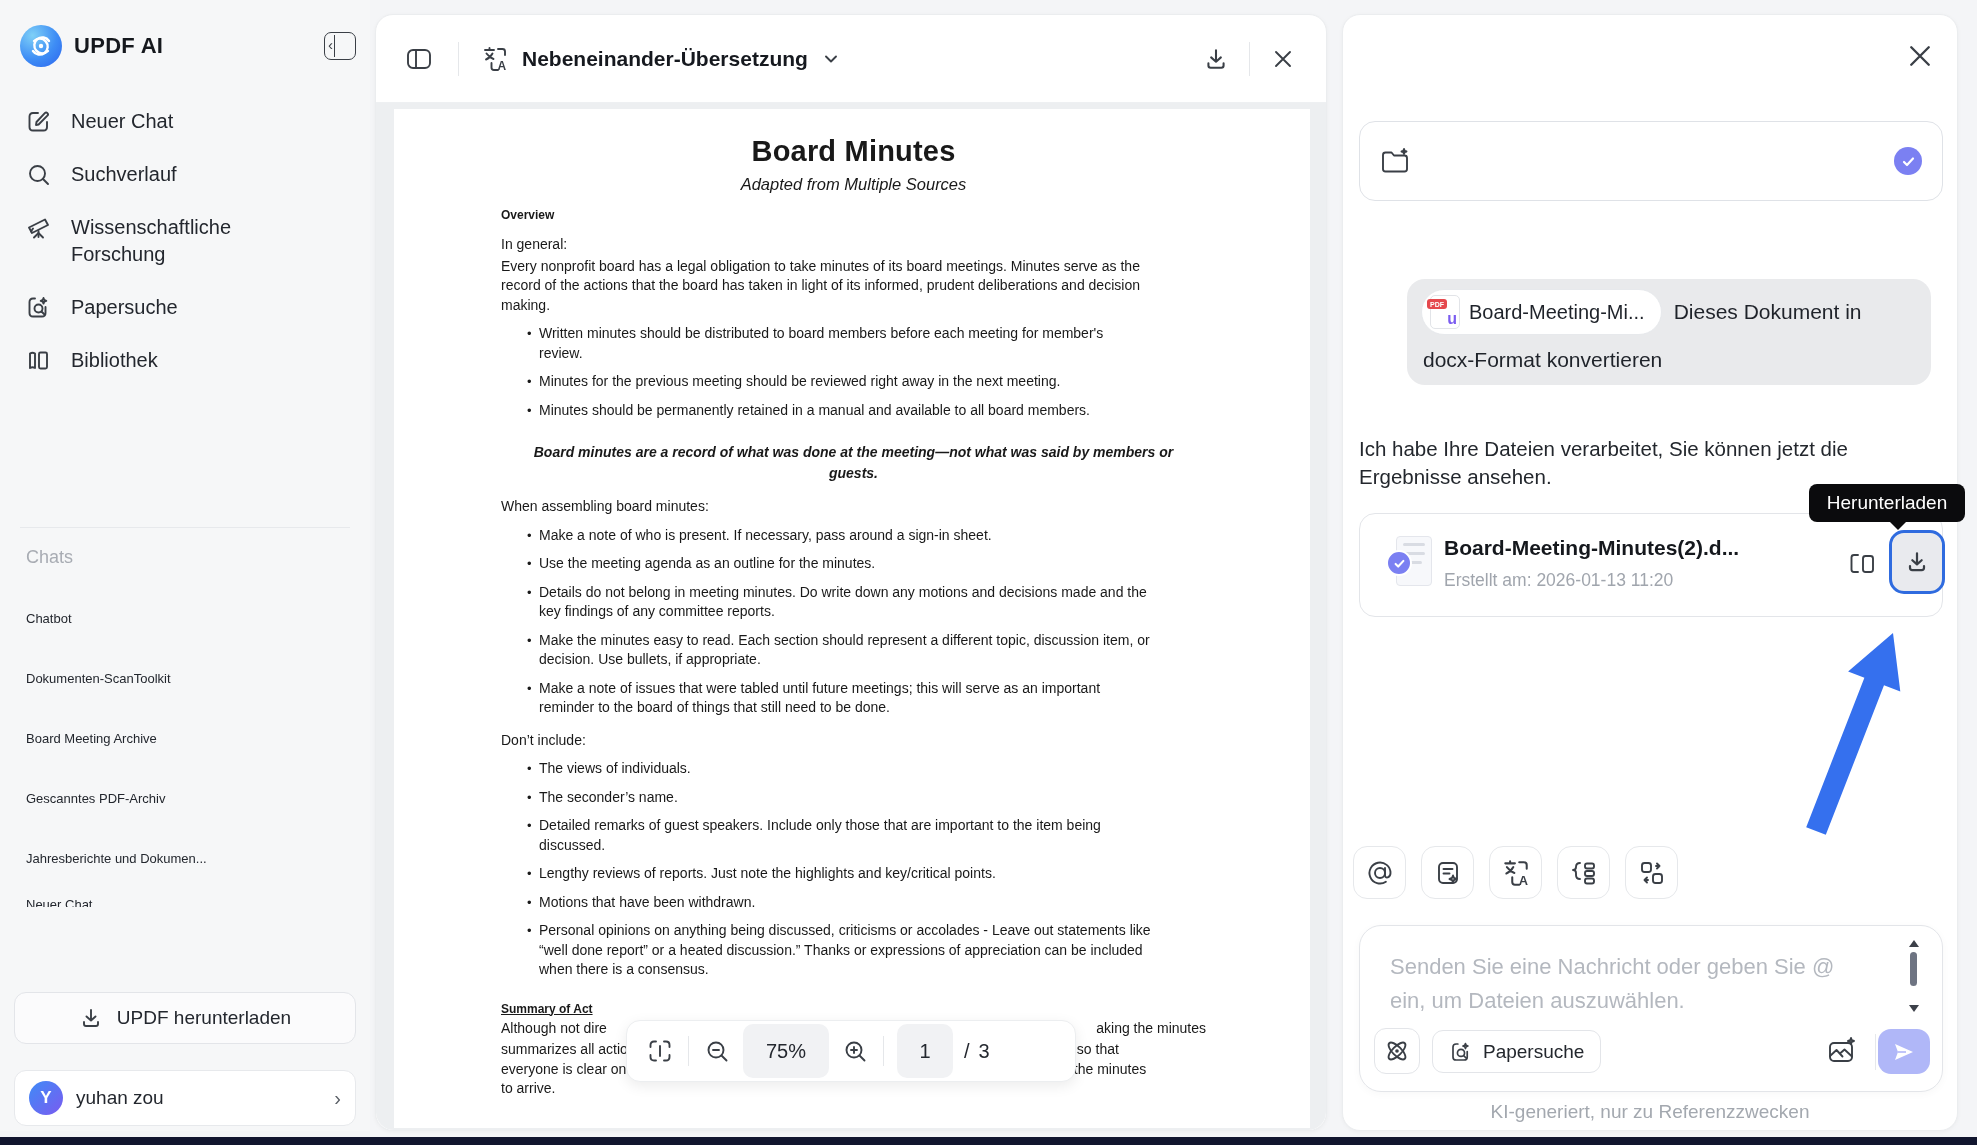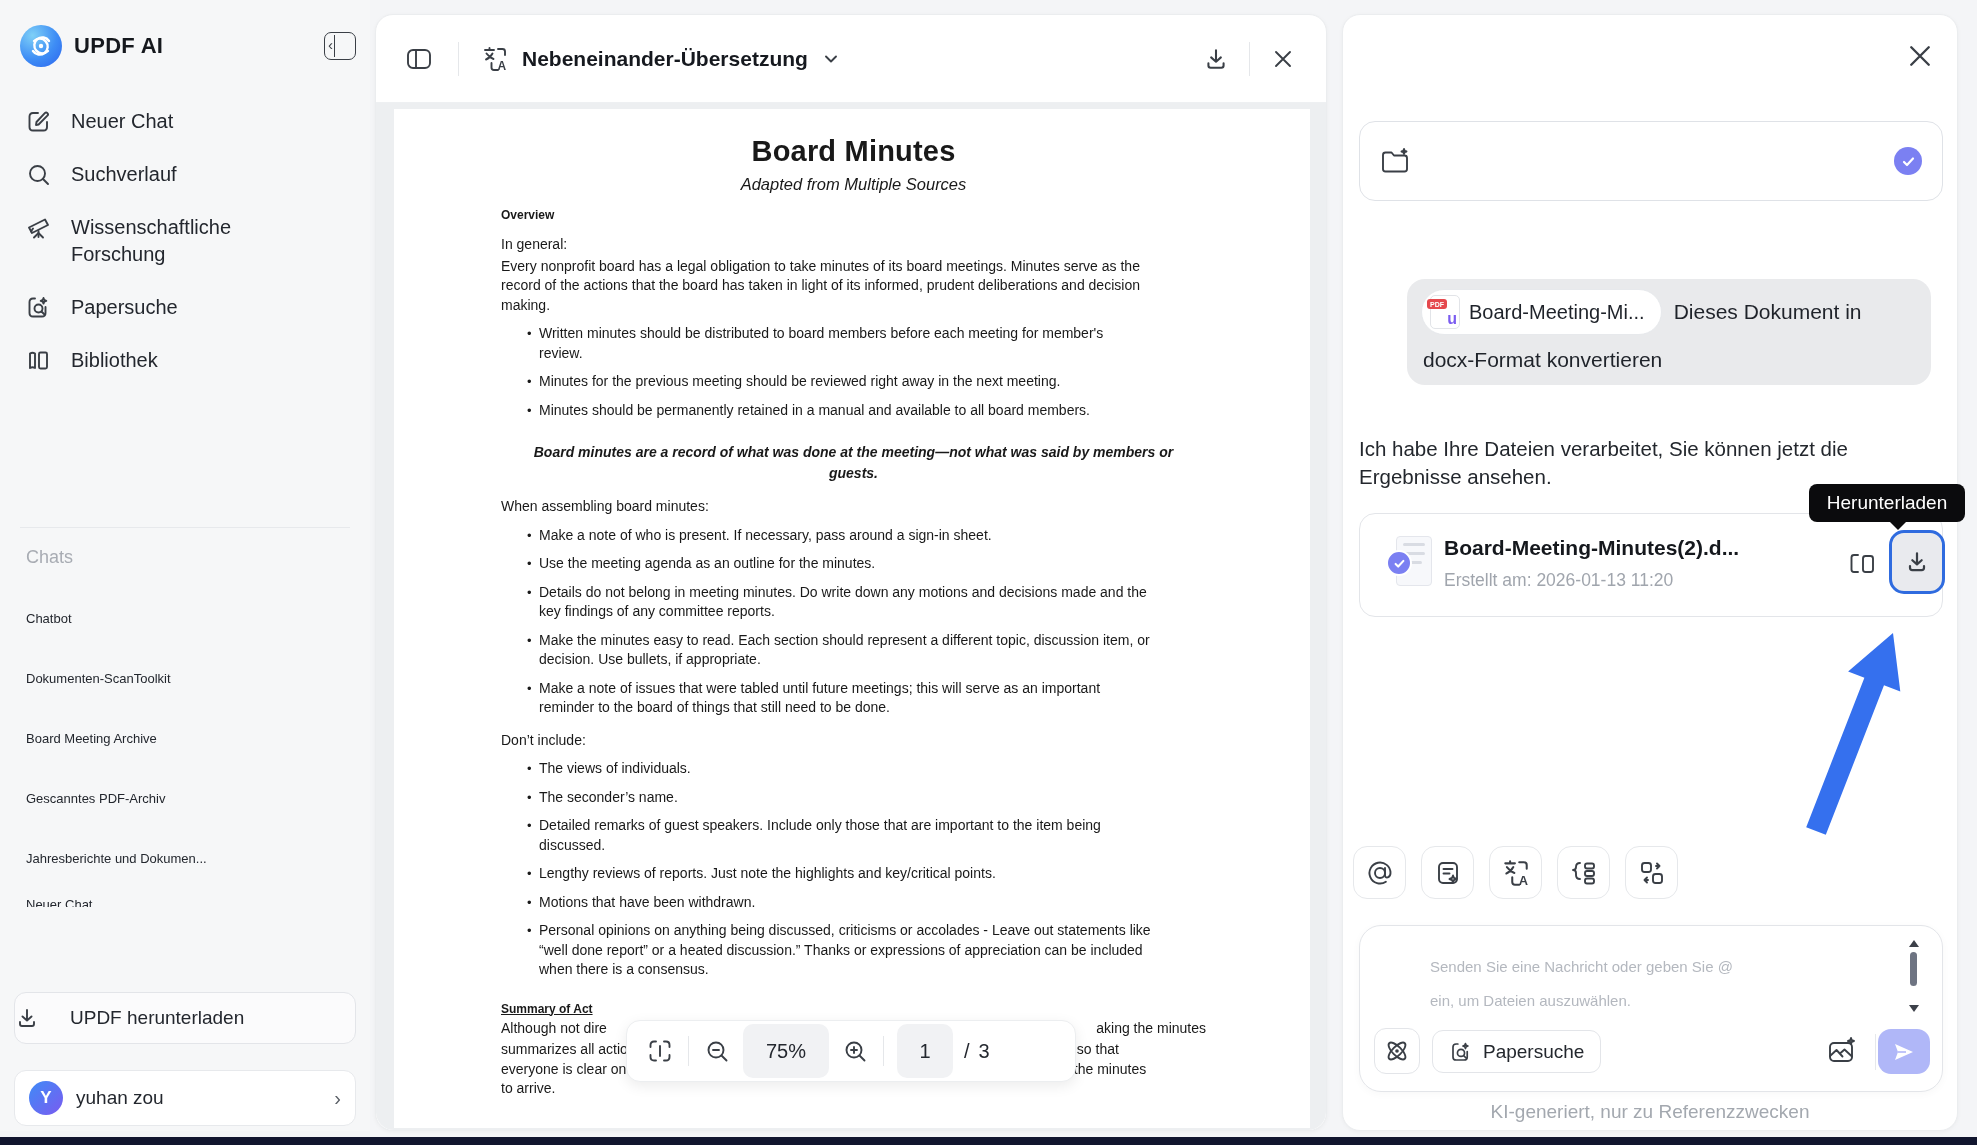--- a/index.html
+++ b/index.html
@@ -23,21 +23,21 @@
   .nav { position:absolute; left:25px; right:20px; top:108px; }
   .nav-item { display:flex; align-items:flex-start; margin-bottom:26px; cursor:pointer; }
   .nav-item .nico { width:27px; height:27px; flex:0 0 auto; margin-top:0; }
   .nav-item .nlabel { font-size:20px; color:#23272e; margin-left:19px; line-height:27px; }
   .side-divider { position:absolute; left:20px; right:20px; top:527px; border-top:1px solid #e7e9ec; }
   .chats-header { position:absolute; left:26px; top:547px; font-size:18px; color:#a8acb3; }
   .chat-list { position:absolute; left:12px; right:12px; top:592px; height:390px; overflow:hidden; }
   .chat-item { height:52px; margin-bottom:8px; display:flex; align-items:center; padding:0 14px; border-radius:10px; font-size:13px; color:#23272e; white-space:nowrap; overflow:hidden; cursor:pointer; }
   .chat-item.selected { background:#e3e3e6; }
   .chat-item.clipped { height:15px; align-items:flex-start; line-height:26px; overflow:hidden; }
-  .dl-updf { position:absolute; left:14px; right:14px; top:992px; height:52px; background:#fbfbfc; border:1px solid #e3e5e9; border-radius:12px; display:flex; align-items:center; gap:31px; font-size:19px; color:#23272e; cursor:pointer; }
+  .dl-updf { position:absolute; left:14px; right:14px; top:992px; height:52px; background:#fbfbfc; border:1px solid #e3e5e9; border-radius:12px; display:flex; align-items:center; justify-content:center; gap:14px; font-size:19px; color:#23272e; cursor:pointer; }
   .profile { position:absolute; left:14px; right:14px; top:1070px; height:56px; background:#ffffff; border:1px solid #e7e9ec; border-radius:12px; display:flex; align-items:center; padding:0 14px; cursor:pointer; }
   .avatar { width:34px; height:34px; border-radius:50%; background:linear-gradient(135deg,#3f8bf7,#7a5bf0); color:#fff; font-size:17px; font-weight:bold; display:flex; align-items:center; justify-content:center; }
   .profile .uname { margin-left:13px; font-size:19px; color:#23272e; }
   .profile .chev { margin-left:auto; font-size:20px; color:#5a5f66; }
 
   
   .doc-card { position:absolute; left:375px; top:14px; width:952px; height:1117px; background:#fff; border:1px solid #ebedef; border-radius:18px; box-shadow:0 1px 4px rgba(0,0,0,.04); }
   .doc-header { position:absolute; left:0; top:0; right:0; height:88px; display:flex; align-items:center; padding:0 26px; border-bottom:1px solid #eef0f2; }
   .doc-header .vdiv { width:0; border-left:1px solid #e5e7ea; height:34px; margin:0 22px; }
   .doc-title { font-size:21px; font-weight:600; color:#16191f; margin-left:13px; }
@@ -93,21 +93,21 @@
   .result-title { position:absolute; left:84px; top:22px; font-size:21px; font-weight:bold; color:#15181d; }
   .result-sub { position:absolute; left:84px; top:56px; font-size:17.5px; color:#a0a5ad; }
   .compare-btn { position:absolute; left:486px; top:36px; cursor:pointer; }
   .dl-result { position:absolute; left:529px; top:16px; width:56px; height:64px; background:#e9eaee; border:3px solid #2f6bdf; border-radius:15px; display:flex; align-items:center; justify-content:center; cursor:pointer; }
   .tooltip { position:absolute; left:466px; top:469px; width:156px; height:38px; background:#0b0b0d; color:#fff; border-radius:8px; font-size:19px; display:flex; align-items:center; justify-content:center; }
   .tooltip:after { content:""; position:absolute; left:80px; top:37px; border:9px solid transparent; border-top-color:#0b0b0d; }
   .anno-arrow { position:absolute; left:440px; top:590px; pointer-events:none; }
   .tools-row { position:absolute; left:10px; top:831px; display:flex; gap:15px; }
   .tool-btn { width:53px; height:53px; background:#fff; border:1px solid #e6e8eb; border-radius:14px; display:flex; align-items:center; justify-content:center; cursor:pointer; }
   .input-card { position:absolute; left:16px; top:910px; width:584px; height:167px; border:1.5px solid #e3e5e9; border-radius:22px; box-shadow:0 2px 8px rgba(0,0,0,.03); }
-  .placeholder { position:absolute; left:30px; top:24px; font-size:15px; line-height:34px; color:#b4b8bf; white-space:pre-line;margin-left:40px; }
+  .placeholder { position:absolute; left:30px; top:24px; font-size:22px; line-height:34px; color:#b4b8bf; white-space:pre-line; }
   .in-scrollbar { position:absolute; right:22px; top:14px; width:13px; height:72px; }
   .in-scrollbar .arr { width:0; height:0; border-left:5px solid transparent; border-right:5px solid transparent; margin:0 auto; }
   .in-scrollbar .arr.up { border-bottom:7px solid #3c4049; }
   .in-scrollbar .arr.dn { border-top:7px solid #3c4049; position:absolute; bottom:0; left:1.5px; }
   .in-scrollbar .thumb { width:7px; height:34px; background:#6e7482; border-radius:4px; margin:5px auto 0 auto; }
   .atom-btn { position:absolute; left:14px; top:102px; width:46px; height:46px; border:1px solid #e3e5e9; border-radius:12px; display:flex; align-items:center; justify-content:center; cursor:pointer; }
   .paper-btn { position:absolute; left:72px; top:104px; height:43px; border:1px solid #e3e5e9; border-radius:11px; display:flex; align-items:center; padding:0 16px; gap:10px; font-size:19px; color:#23272d; cursor:pointer; }
   .img-btn { position:absolute; right:84px; top:110px; cursor:pointer; }
   .send-div { position:absolute; right:66px; top:108px; height:36px; border-left:1px solid #e6e8eb; }
   .send-btn { position:absolute; right:12px; top:103px; width:52px; height:45px; background:#b0b7f8; border-radius:13px; display:flex; align-items:center; justify-content:center; cursor:pointer; }

